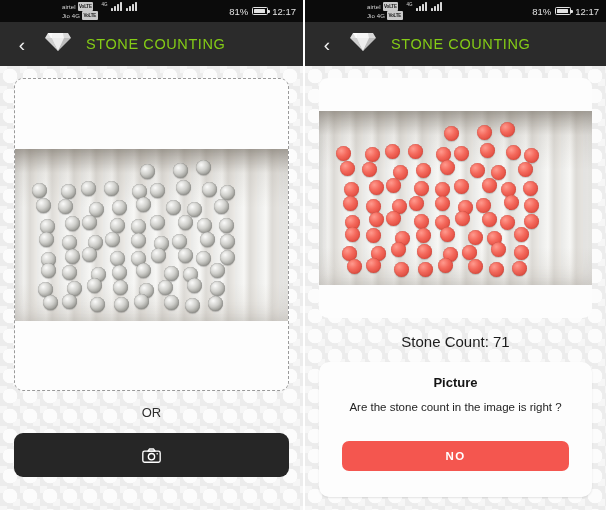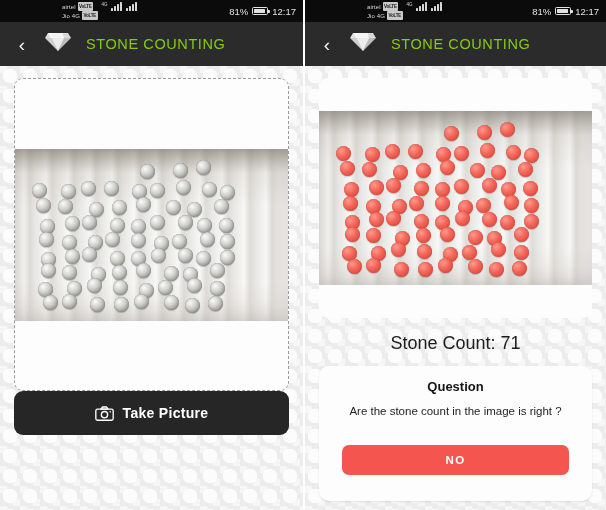--- a/index.html
+++ b/index.html
@@ -107,21 +107,21 @@
 
   
   .result-card {
     background: #fdfdfd;
     border-radius: 9px;
     height: 240px;
     overflow: hidden; padding: 0;
     display: flex; align-items: center; justify-content: center;
   }
   .count-text {
-    text-align: center; font-size: 18px; color: #1c1c1c;
+    text-align: center; font-size: 15px; color: #1c1c1c;
     margin: 15px 0 12px 0; font-weight: normal;
   }
   .question-card {
     background: #fdfdfd; border-radius: 10px;
     padding: 13px 12px 14px 12px;
     box-shadow: 0 1px 2px rgba(0,0,0,.10);
   }
   .q-title { text-align: center; font-size: 13px; font-weight: bold; color: #141414; }
   .q-text { text-align: center; font-size: 11.5px; color: #242424; margin-top: 11px; }
   .q-actions { display: flex; gap: 14px; margin-top: 16px; padding: 12px 11px; }
@@ -295,30 +295,30 @@
               <div class="stone grey" style="width: 15px; height: 15px; left: calc(30.0938% - 7.5px); top: calc(90.8601% - 7.5px);"></div>
               <div class="stone grey" style="width: 15px; height: 15px; left: calc(39.0885% - 7.5px); top: calc(90.8558% - 7.5px);"></div>
               <div class="stone grey" style="width: 15px; height: 15px; left: calc(46.3601% - 7.5px); top: calc(88.9193% - 7.5px);"></div>
               <div class="stone grey" style="width: 15px; height: 15px; left: calc(57.1925% - 7.5px); top: calc(89.4227% - 7.5px);"></div>
               <div class="stone grey" style="width: 15px; height: 15px; left: calc(65.003% - 7.5px); top: calc(91.2294% - 7.5px);"></div>
               <div class="stone grey" style="width: 15px; height: 15px; left: calc(73.2795% - 7.5px); top: calc(90.2605% - 7.5px);"></div>
             </div>
           <div class="vignette"></div>
         </div>
       </div>
+      <div class="or-text">OR</div>
       <button class="take-picture">
         <span>
           <svg class="cam-ico" viewBox="0 0 24 19" aria-hidden="true">
             <rect x="1" y="4" width="22" height="14" rx="2.2" fill="none" stroke="#ffffff" stroke-width="1.7"></rect>
             <path d="M7.5 4 L9.3 1.3 L14.7 1.3 L16.5 4 Z" fill="none" stroke="#ffffff" stroke-width="1.7" stroke-linejoin="round"></path>
             <circle cx="12" cy="11" r="4" fill="none" stroke="#ffffff" stroke-width="1.7"></circle>
             <circle cx="19.2" cy="7.4" r="1" fill="#ffffff"></circle>
           </svg>
         </span>
-        <span>Take Picture</span>
       </button>
     </div>
   </div>
 
   <div class="panel right">
 
     <div class="statusbar">
       <div class="sb-left">
         <div class="carrier-stack">
           <div class="carrier-row">
@@ -450,21 +450,21 @@
               <div class="stone red" style="width: 15px; height: 15px; left: calc(65.003% - 7.5px); top: calc(91.2294% - 7.5px);"></div>
               <div class="stone red" style="width: 15px; height: 15px; left: calc(73.2795% - 7.5px); top: calc(90.2605% - 7.5px);"></div>
             </div>
           <div class="vignette"></div>
         </div>
       </div>
 
       <div class="count-text">Stone Count: 71</div>
 
       <div class="question-card">
-        <div class="q-title">Question</div>
+        <div class="q-title">Picture</div>
         <div class="q-text">Are the stone count in the image is right ?</div>
         <div class="q-actions">
           <button class="qbtn no">NO</button>
         </div>
       </div>
     </div>
   </div>
 
 </div>
 

